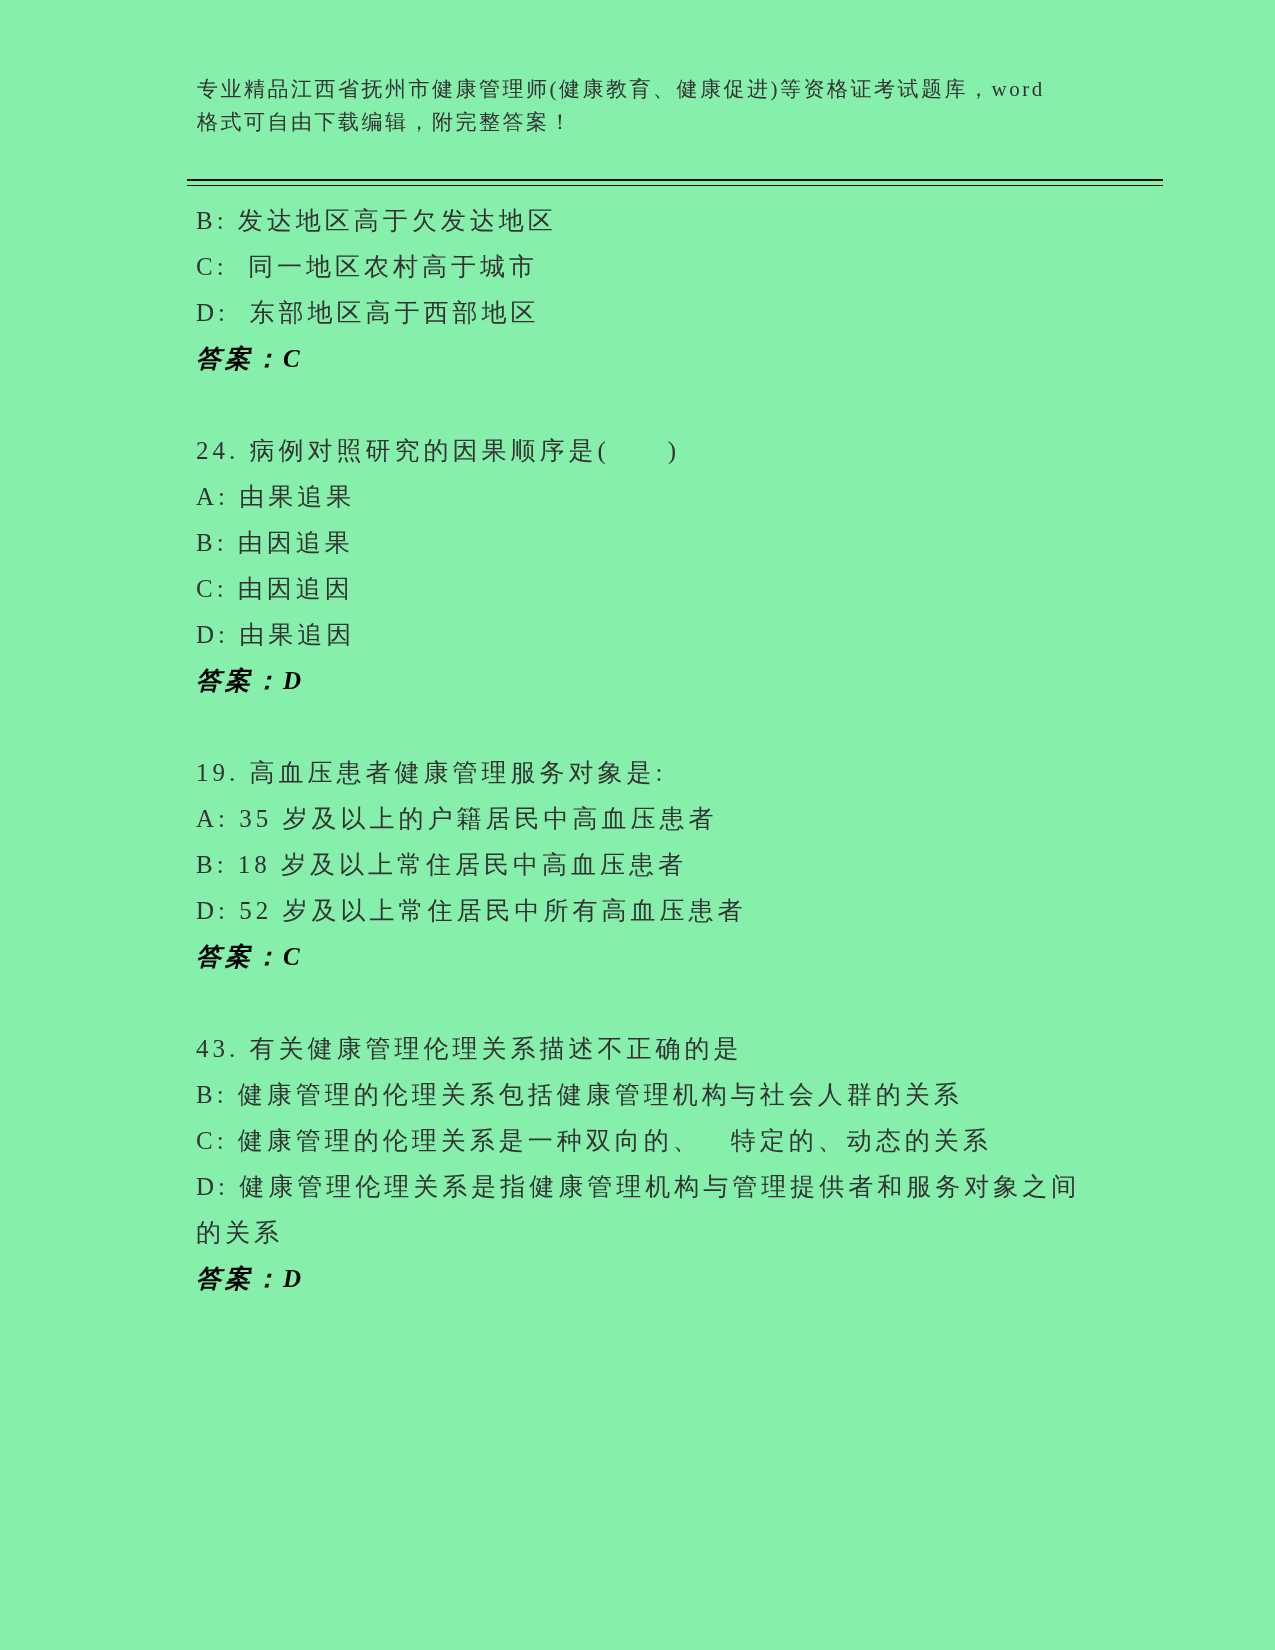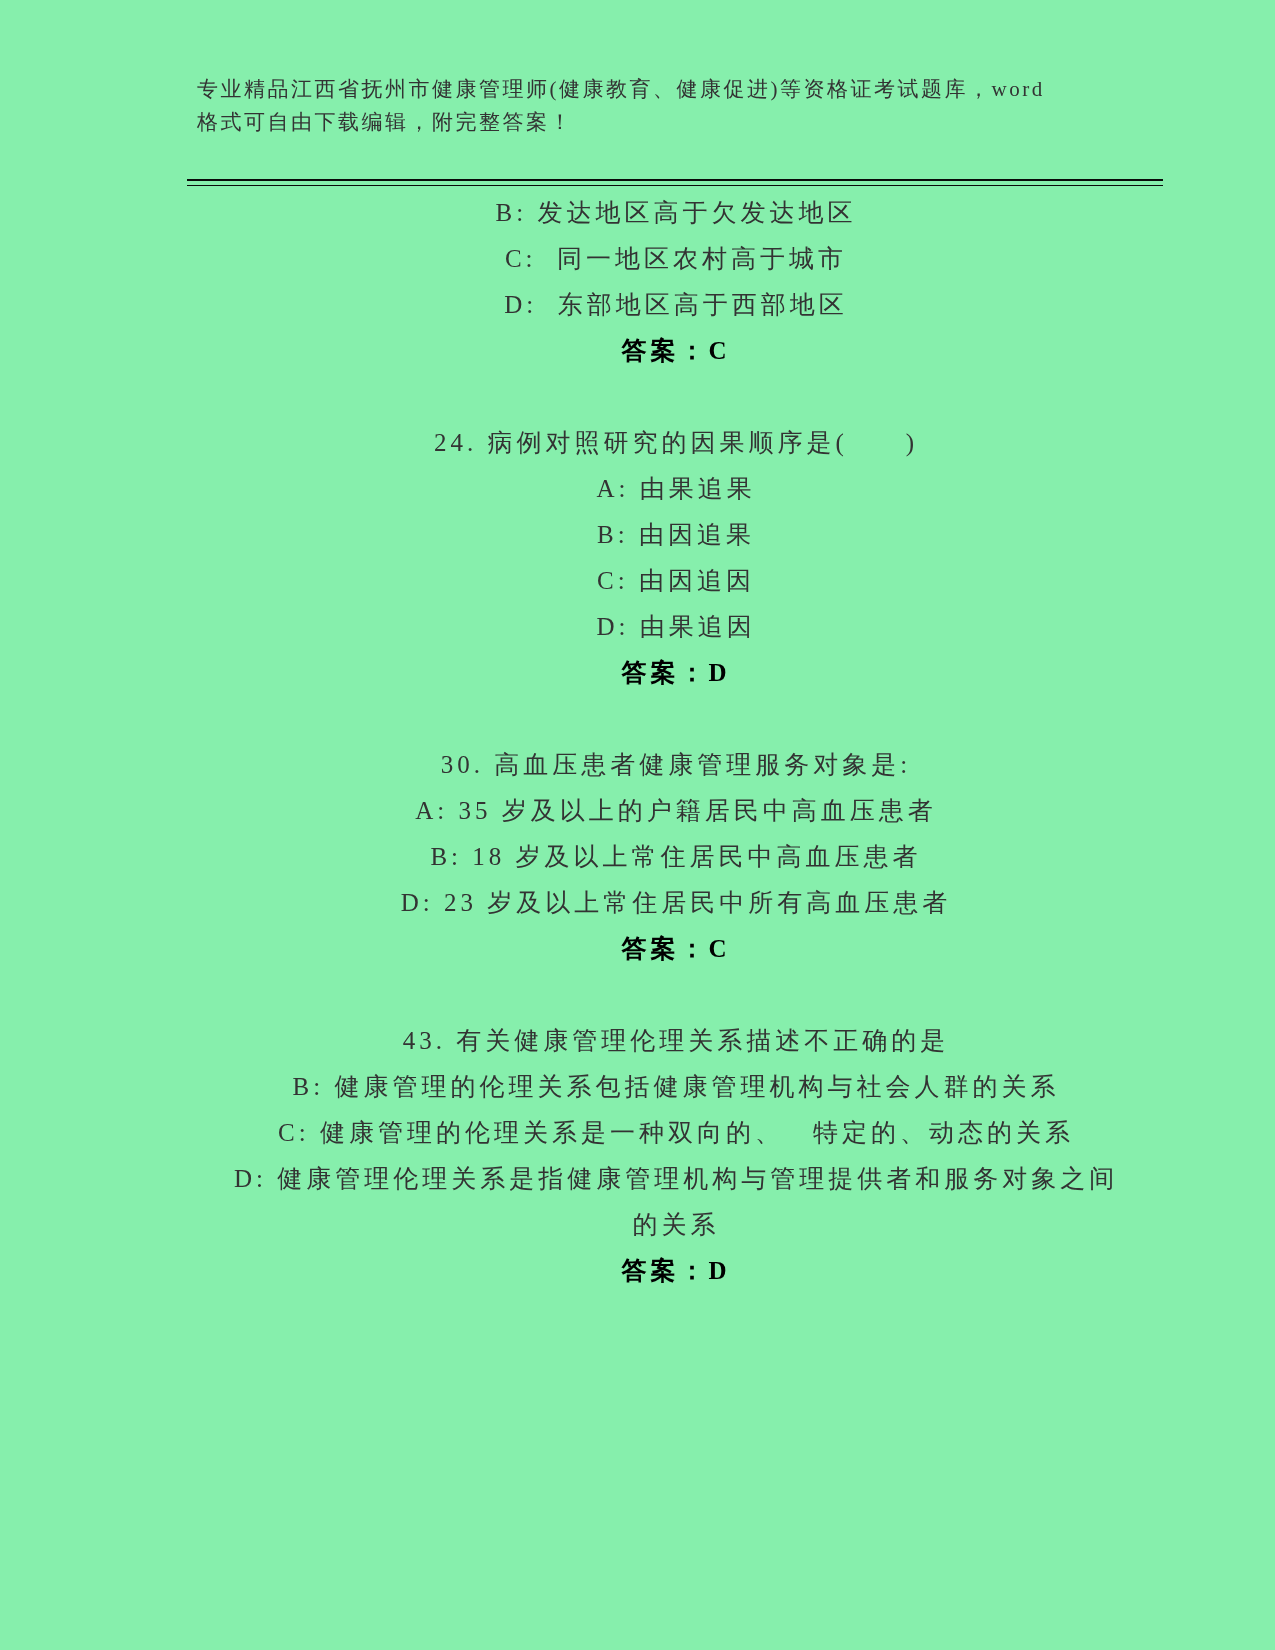--- a/index.html
+++ b/index.html
@@ -34,35 +34,36 @@
     height: 4px;
     border-top: 2px solid #0a0a0a;
     border-bottom: 1px solid #0a0a0a;
   }
   .content {
     position: absolute;
     left: 188px;
     top: 190px;
     width: 976px;
   }
-  .question-block { margin: 0; text-align: center; }
+  .question-block { margin: 8px; }
   .question-block + .question-block { margin-top: 46px; }
   .line {
     margin: 0;
     height: 46px;
     line-height: 46px;
     font-size: 25px;
     letter-spacing: 4px;
     white-space: pre;
     color: #333333;
     font-weight: 400;
   }
   .answer {
     font-weight: 700;
     color: #000000;
+    font-style: italic;
   }
 </style>
 </head>
 <body>
 
 <div class="page">
 
   <div class="doc-header">
     <div class="hline">专业精品江西省抚州市健康管理师(健康教育、健康促进)等资格证考试题库，word</div>
     <div class="hline">格式可自由下载编辑，附完整答案！</div>
@@ -82,24 +83,24 @@
     <section class="question-block">
       <p class="line">24. 病例对照研究的因果顺序是(　　)</p>
       <p class="line">A: 由果追果</p>
       <p class="line">B: 由因追果</p>
       <p class="line">C: 由因追因</p>
       <p class="line">D: 由果追因</p>
       <p class="line answer">答案：D</p>
     </section>
 
     <section class="question-block">
-      <p class="line">30. 高血压患者健康管理服务对象是:</p>
+      <p class="line">19. 高血压患者健康管理服务对象是:</p>
       <p class="line">A: 35 岁及以上的户籍居民中高血压患者</p>
       <p class="line">B: 18 岁及以上常住居民中高血压患者</p>
-      <p class="line">D: 23 岁及以上常住居民中所有高血压患者</p>
+      <p class="line">D: 52 岁及以上常住居民中所有高血压患者</p>
       <p class="line answer">答案：C</p>
     </section>
 
     <section class="question-block">
       <p class="line">43. 有关健康管理伦理关系描述不正确的是</p>
       <p class="line">B: 健康管理的伦理关系包括健康管理机构与社会人群的关系</p>
       <p class="line">C: 健康管理的伦理关系是一种双向的、　特定的、动态的关系</p>
       <p class="line">D: 健康管理伦理关系是指健康管理机构与管理提供者和服务对象之间</p>
       <p class="line">的关系</p>
       <p class="line answer">答案：D</p>

